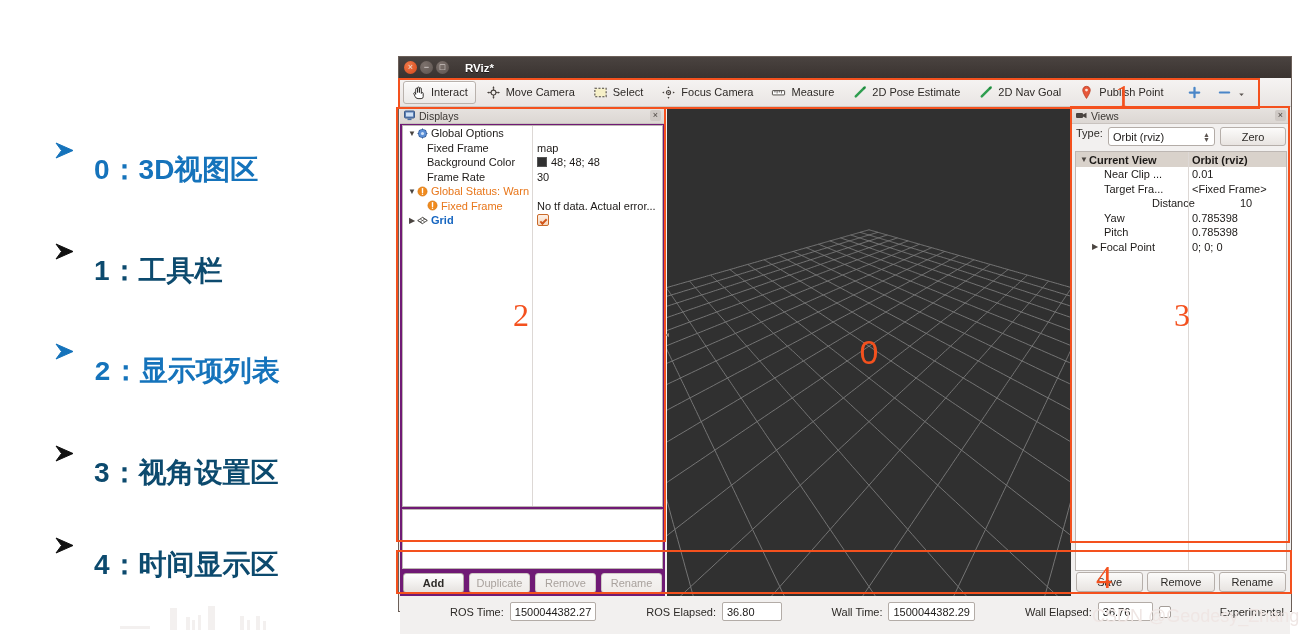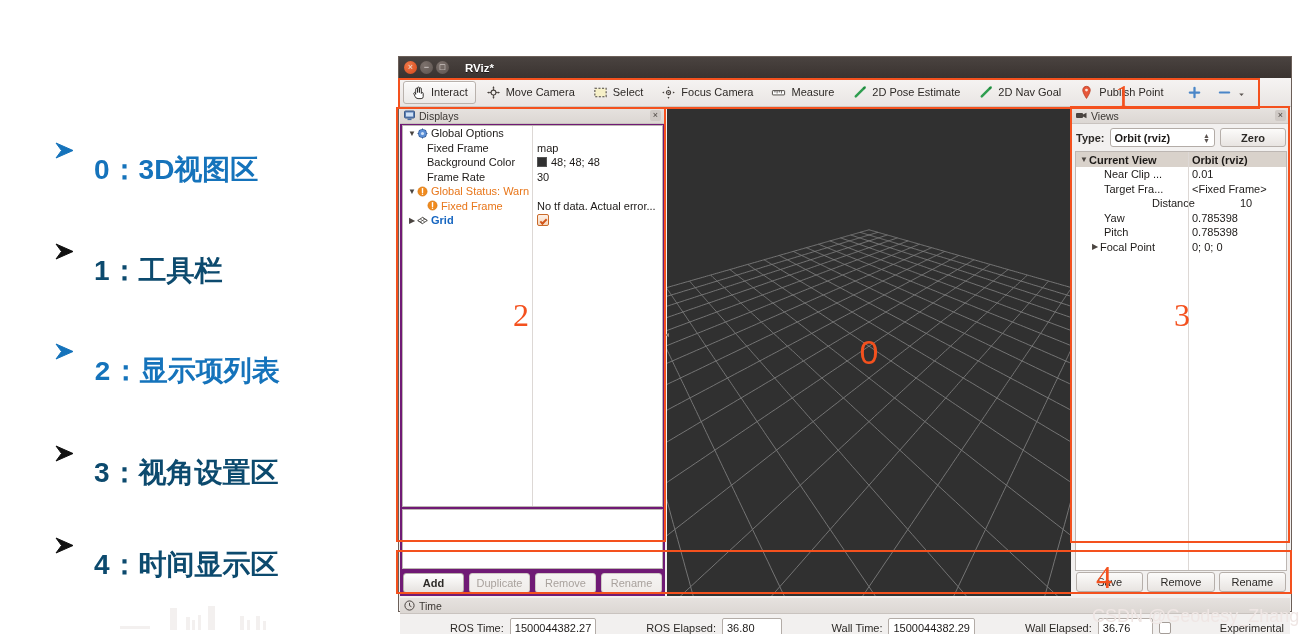--- a/index.html
+++ b/index.html
@@ -139,21 +139,21 @@
     position:absolute; top:50%; width:4px; height:11px; transform:translateY(-50%);
     color:#8a827c; font-size:8px; line-height:11px; text-align:center;
   }
 
   
   #views {
     position:absolute; right:1px; top:51px; width:218px; height:488px;
     background:#f2f0ef; display:flex; flex-direction:column;
   }
   #views-type {
-    height:24px; display:flex; align-items:center; gap:5px; padding:3px 4px 0 4px;font-weight:bold;
+    height:24px; display:flex; gap:5px; padding:3px 4px 0 4px;
   }
   #views-type .lbl { font-size:11px; color:#2d2a27; }
   .combo {
     flex:1; height:19px; background:#ffffff; border:1px solid #b3aca7; border-radius:3px;
     font-size:11px; color:#1d1a18; display:flex; align-items:center; padding:0 4px;
     position:relative;
   }
   .combo .spin {
     margin-left:auto; display:flex; flex-direction:column; line-height:5px;
     font-size:7px; color:#5b5450;
@@ -553,27 +553,20 @@
         </div>
       </div>
     <div id="views-btns">
         <div class="gbtn">Save</div>
         <div class="gbtn">Remove</div>
         <div class="gbtn">Rename</div>
       </div>
   </div>
 
   <div id="time">
-    <div class="panel-title">
-      <svg class="pt-icon" viewBox="0 0 11 11">
-        <circle cx="5.5" cy="5.5" r="4.6" fill="none" stroke="#4a4440" stroke-width="1"></circle>
-        <path d="M5.5 2.8 V5.6 L7.4 6.7" stroke="#4a4440" stroke-width="1" fill="none"></path>
-      </svg>
-      <span>Time</span>
-    </div>
     <div id="time-fields">
         <span class="lbl">ROS Time:</span>
         <div class="tfield w-ros">1500044382.27</div>
         <span class="lbl">ROS Elapsed:</span>
         <div class="tfield w-rose">36.80</div>
         <span class="lbl">Wall Time:</span>
         <div class="tfield w-wall">1500044382.29</div>
         <span class="lbl">Wall Elapsed:</span>
         <div class="tfield w-walle">36.76</div>
         <div id="exp-wrap">

